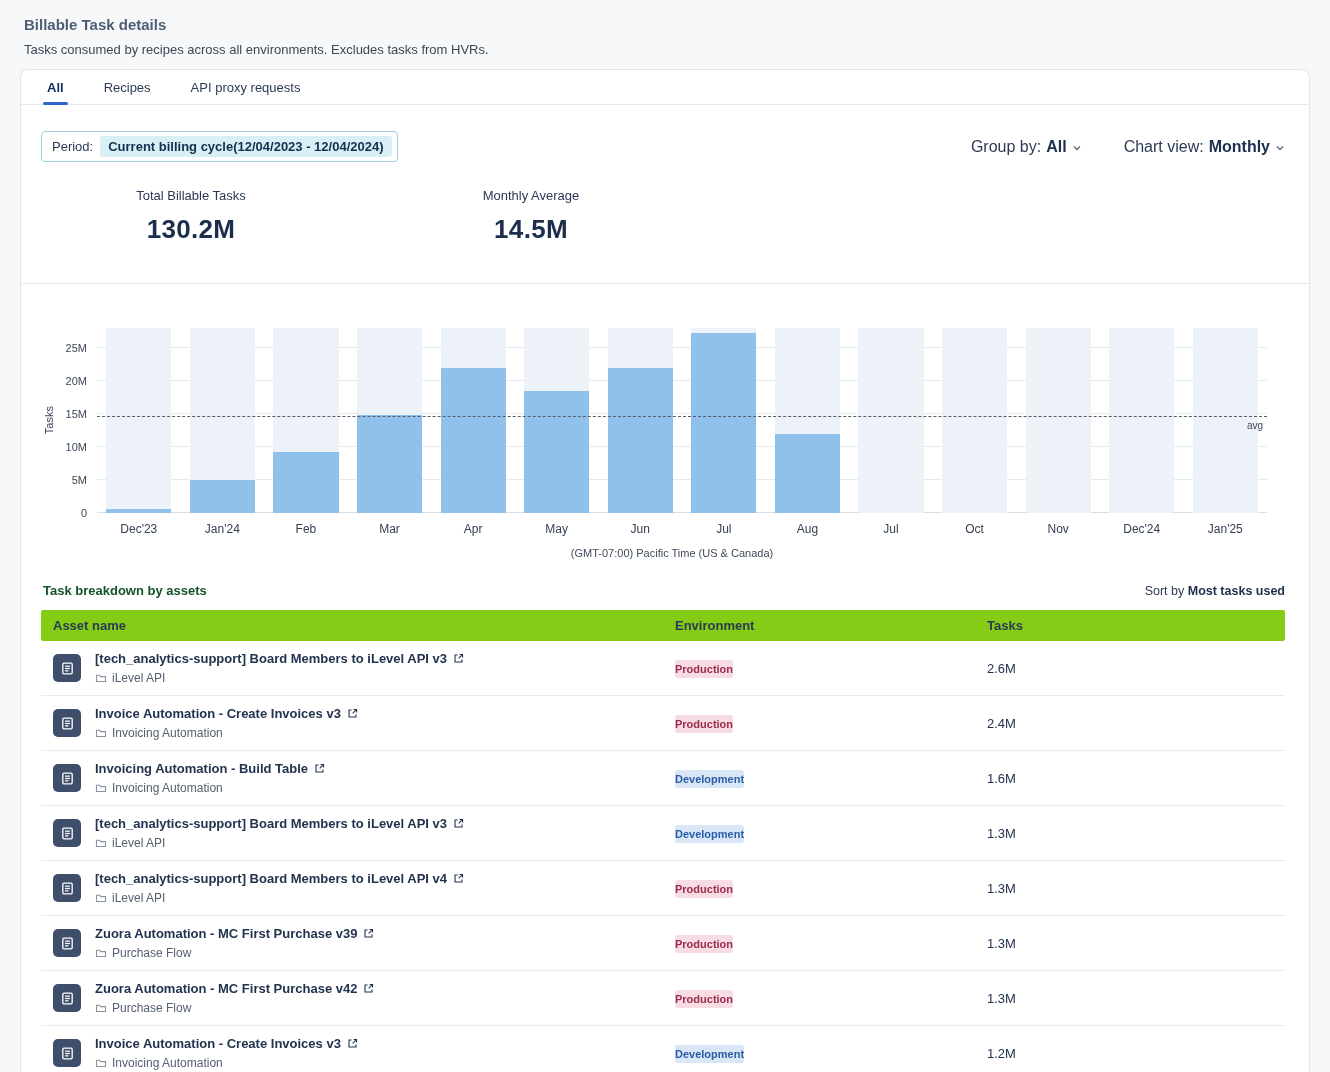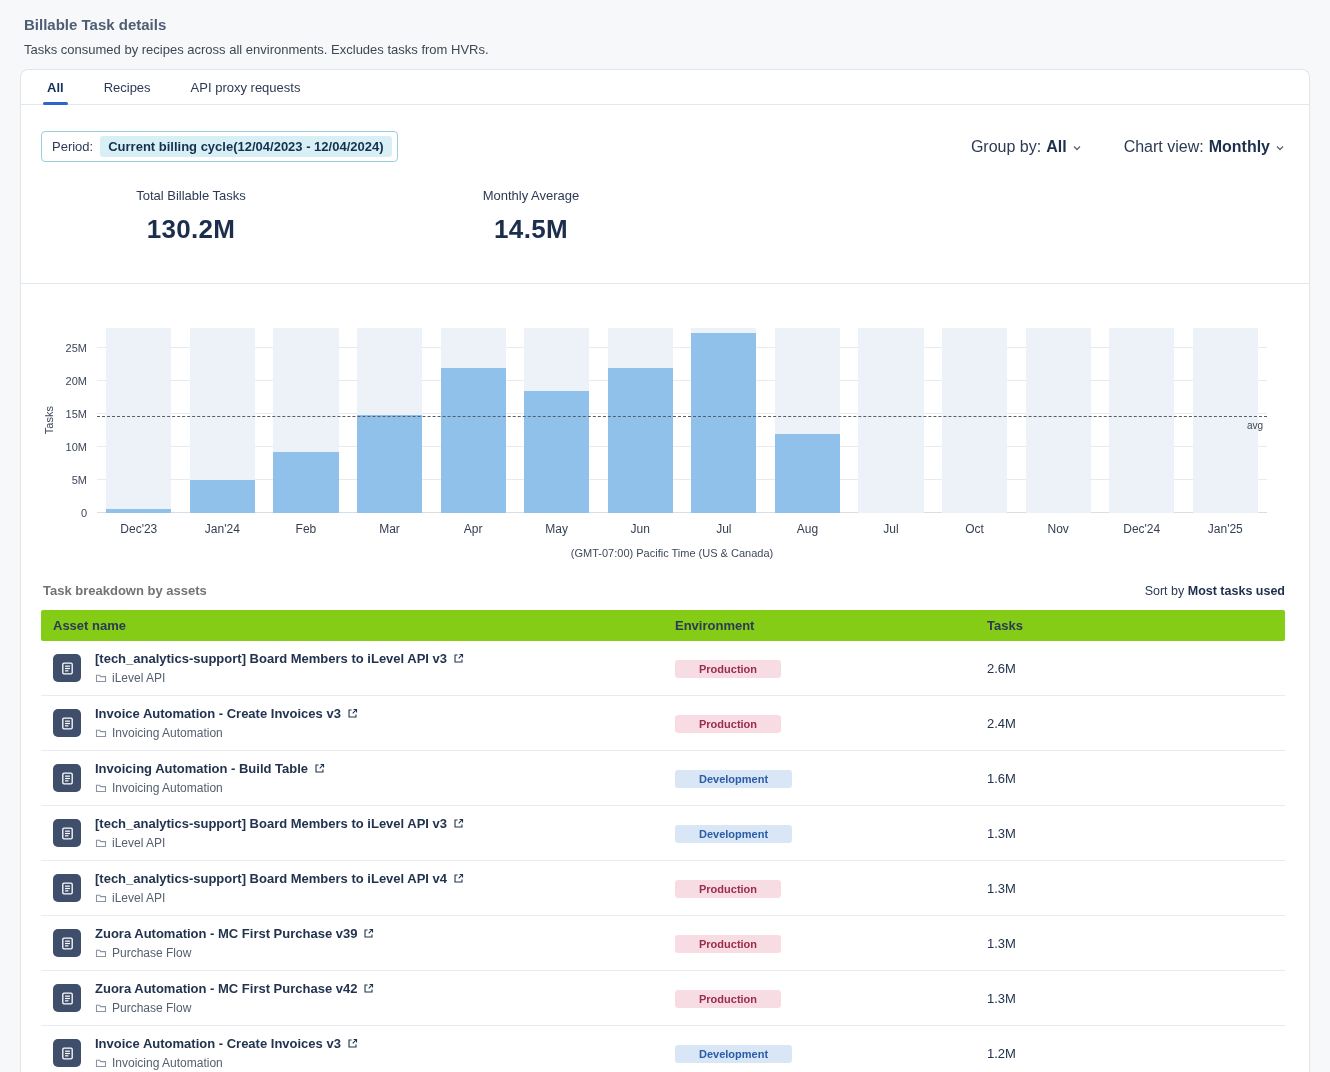--- a/index.html
+++ b/index.html
@@ -55,36 +55,36 @@
   .col { flex:1; position:relative; display:flex; align-items:flex-end; justify-content:center; }
   .stripe { position:absolute; top:0; bottom:0; left:11%; width:78%; background:#edf2f8; }
   .bar { position:relative; width:78%; z-index:2; }
   .xlabel { position:absolute; top:calc(100% + 9px); left:-15%; width:130%; text-align:center; font-size:12px; color:#333f52; white-space:nowrap; }
   .avgline { position:absolute; left:0; right:0; height:0; border-top:1px dashed #555e6c; z-index:3; }
   .avg-label { position:absolute; right:4px; top:3px; font-size:10px; color:#3e4856; }
   .tz-caption { text-align:center; font-size:11px; color:#3f4a5a; margin-top:34px; padding-left:36px; }
 
   
   .breakdown-header { display:flex; justify-content:space-between; align-items:center; padding:24px 24px 12px 22px; }
-  .breakdown-title { font-size:13px; font-weight:bold; color:#737373; }
+  .breakdown-title { font-size:13px; font-weight:bold; color:#14532d; }
   .sort { font-size:12.5px; color:#2c3a55; cursor:pointer; }
   .sort .value { font-weight:bold; color:#1d2f4e; }
 
   .table { margin:0 24px 0 20px; }
   .thead { display:grid; grid-template-columns:622px 312px 1fr; background:#84cc16; border-radius:2px; }
   .th { padding:8px 12px; font-size:13px; font-weight:bold; color:#2c3a55; }
   .row { display:grid; grid-template-columns:622px 312px 1fr; align-items:center; border-bottom:1px solid #e8ebef; min-height:55px; padding:9px 0; }
   .cell-name { display:flex; align-items:center; gap:14px; padding-left:12px; }
   .asset-icon { width:28px; height:28px; border-radius:5px; background:#3e4e6b; display:flex; align-items:center; justify-content:center; flex:none; }
   .name { font-size:13px; font-weight:bold; color:#22334f; display:flex; align-items:center; gap:6px; cursor:pointer; }
   .ext { display:inline-flex; color:#22334f; }
   .project { margin-top:5px; font-size:12px; color:#556070; display:flex; align-items:center; gap:5px; }
   .proj-icon { display:inline-flex; color:#8a93a2; }
   .cell-env { padding-left:12px; }
-  .badge { display:inline-block; font-size:11px; font-weight:bold; padding:3px 24px; border-radius:3px; }
+  .badge { display:inline-block; font-size:11px; font-weight:bold; padding:3px 0; border-radius:3px; }
   .cell-tasks { padding-left:12px; font-size:13px; color:#22334f; }
 </style>
 </head>
 <body>
 
 <div class="page-header">
   <h1 class="page-title">Billable Task details</h1>
   <div class="page-subtitle">Tasks consumed by recipes across all environments. Excludes tasks from HVRs.</div>
 </div>
 

